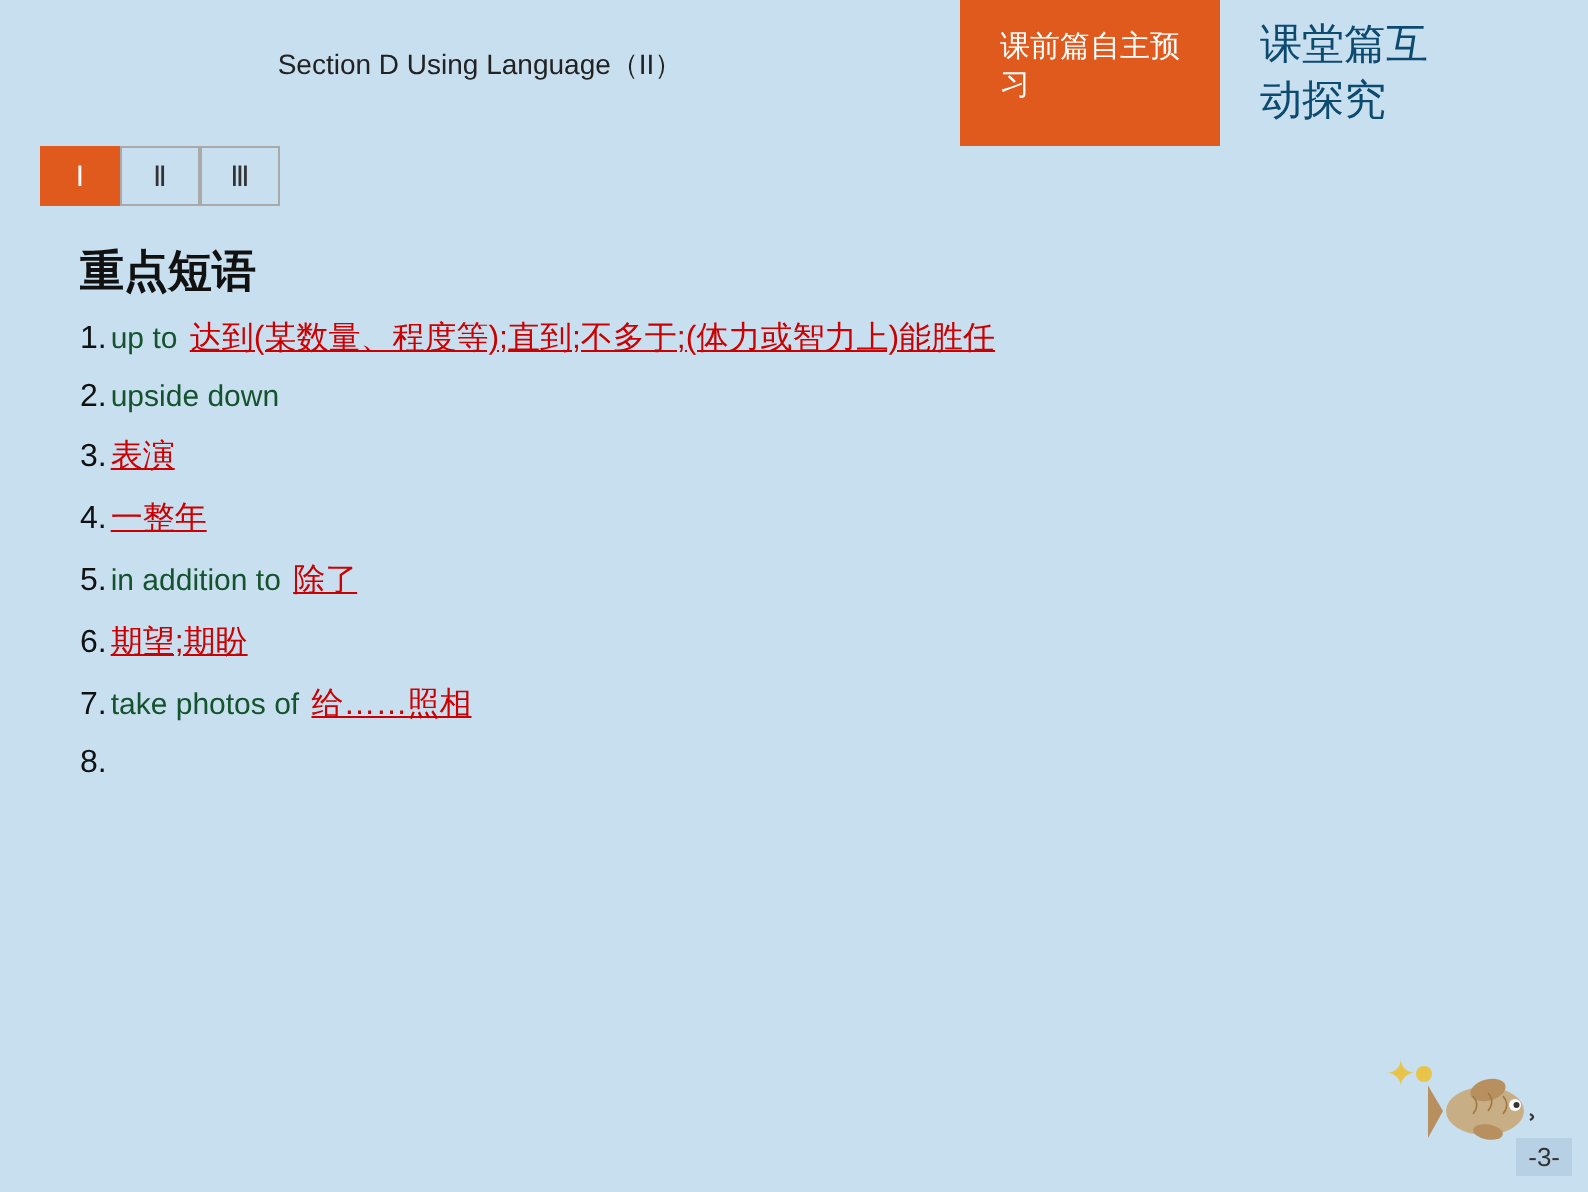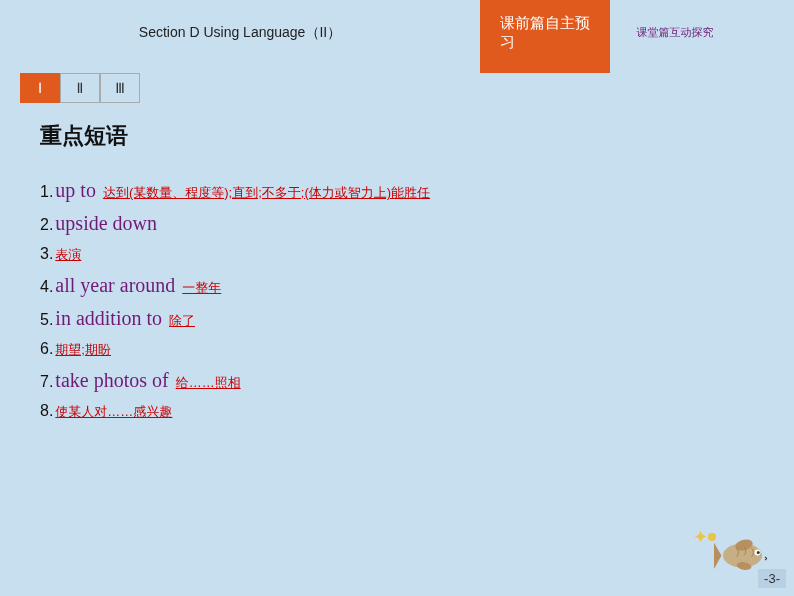--- a/index.html
+++ b/index.html
@@ -39,26 +39,26 @@
       padding: 8px 20px;
       font-size: 15px;
       height: 80px;
       display: flex;
       align-items: center;
       justify-content: center;
       flex: 0 0 130px;
     }
     .tab-inactive {
       background: #c8dff0;
-      color: #701a75;
+      color: #0c4a6e;
       padding: 8px 20px;
-      font-size: 11px;
+      font-size: 21px;
       height: 65px;
       display: flex;
-      align-items: center;
+      align-items: flex-start;
       justify-content: center;
       flex: 0 0 130px;
       cursor: pointer;
     }
 
     
     .roman-tabs {
       display: flex;
       margin: 8px 20px;
       gap: 0;
@@ -82,21 +82,21 @@
     }
 
     
     .main-content {
       padding: 10px 40px 10px 40px;
     }
     .section-title {
       font-size: 22px;
       font-weight: bold;
       color: #111;
-      margin-bottom: 28px;
+      margin-bottom: 8px;
       font-family: "Microsoft YaHei", sans-serif;
     }
 
     
     .vocab-list {
       list-style: none;
       display: flex;
       flex-direction: column;
       gap: 10px;
     }
@@ -106,27 +106,26 @@
       display: flex;
       align-items: baseline;
       flex-wrap: wrap;
       gap: 2px;
     }
     .vocab-num {
       font-size: 16px;
       color: #111;
     }
     .vocab-phrase {
-      font-size: 20px;
-      color: #701a75;
-      font-family: Liberation Serif, serif;
+      font-size: 15px;
+      color: #14532d;
     }
     .vocab-meaning {
       color: #cc0000;
-      font-size: 13px;
+      font-size: 16px;
       text-decoration: underline;
       text-decoration-color: #cc0000;
       font-family: "Microsoft YaHei", sans-serif;
     }
 
     
     .fish-area {
       position: absolute;
       bottom: 18px;
       right: 20px;
@@ -196,40 +195,38 @@
       <li class="vocab-item">
         <span class="vocab-num">2.</span>
         <span class="vocab-phrase">upside down&nbsp;</span>
       </li>
       <li class="vocab-item">
         <span class="vocab-num">3.</span>
         <span class="vocab-meaning">表演</span>
       </li>
       <li class="vocab-item">
         <span class="vocab-num">4.</span>
-        <span class="vocab-phrase">all year around&nbsp;</span>
         <span class="vocab-meaning">一整年</span>
       </li>
       <li class="vocab-item">
         <span class="vocab-num">5.</span>
         <span class="vocab-phrase">in addition to&nbsp;</span>
         <span class="vocab-meaning">除了</span>
       </li>
       <li class="vocab-item">
         <span class="vocab-num">6.</span>
         <span class="vocab-meaning">期望;期盼</span>
       </li>
       <li class="vocab-item">
         <span class="vocab-num">7.</span>
         <span class="vocab-phrase">take photos of&nbsp;</span>
         <span class="vocab-meaning">给……照相</span>
       </li>
       <li class="vocab-item">
         <span class="vocab-num">8.</span>
-        <span class="vocab-meaning">使某人对……感兴趣</span>
       </li>
     </ul>
 </div>
 
 <div class="fish-area">
   <span class="fish-star">✦</span>
   <svg class="fish-svg" viewBox="0 0 80 60" xmlns="http://www.w3.org/2000/svg">
 
     <ellipse cx="38" cy="32" rx="26" ry="16" fill="#c8a878" opacity="0.9"></ellipse>
 

